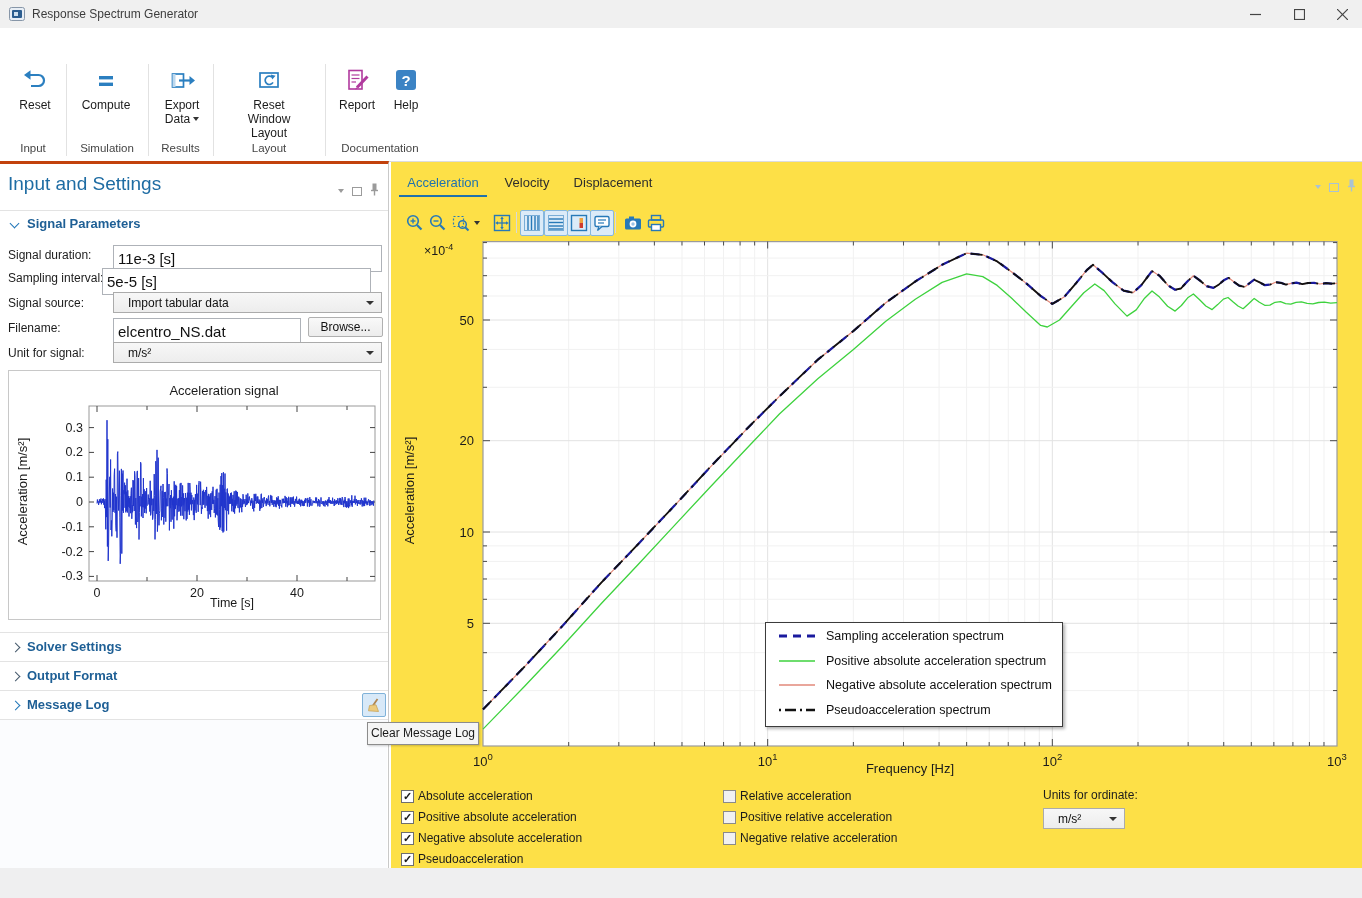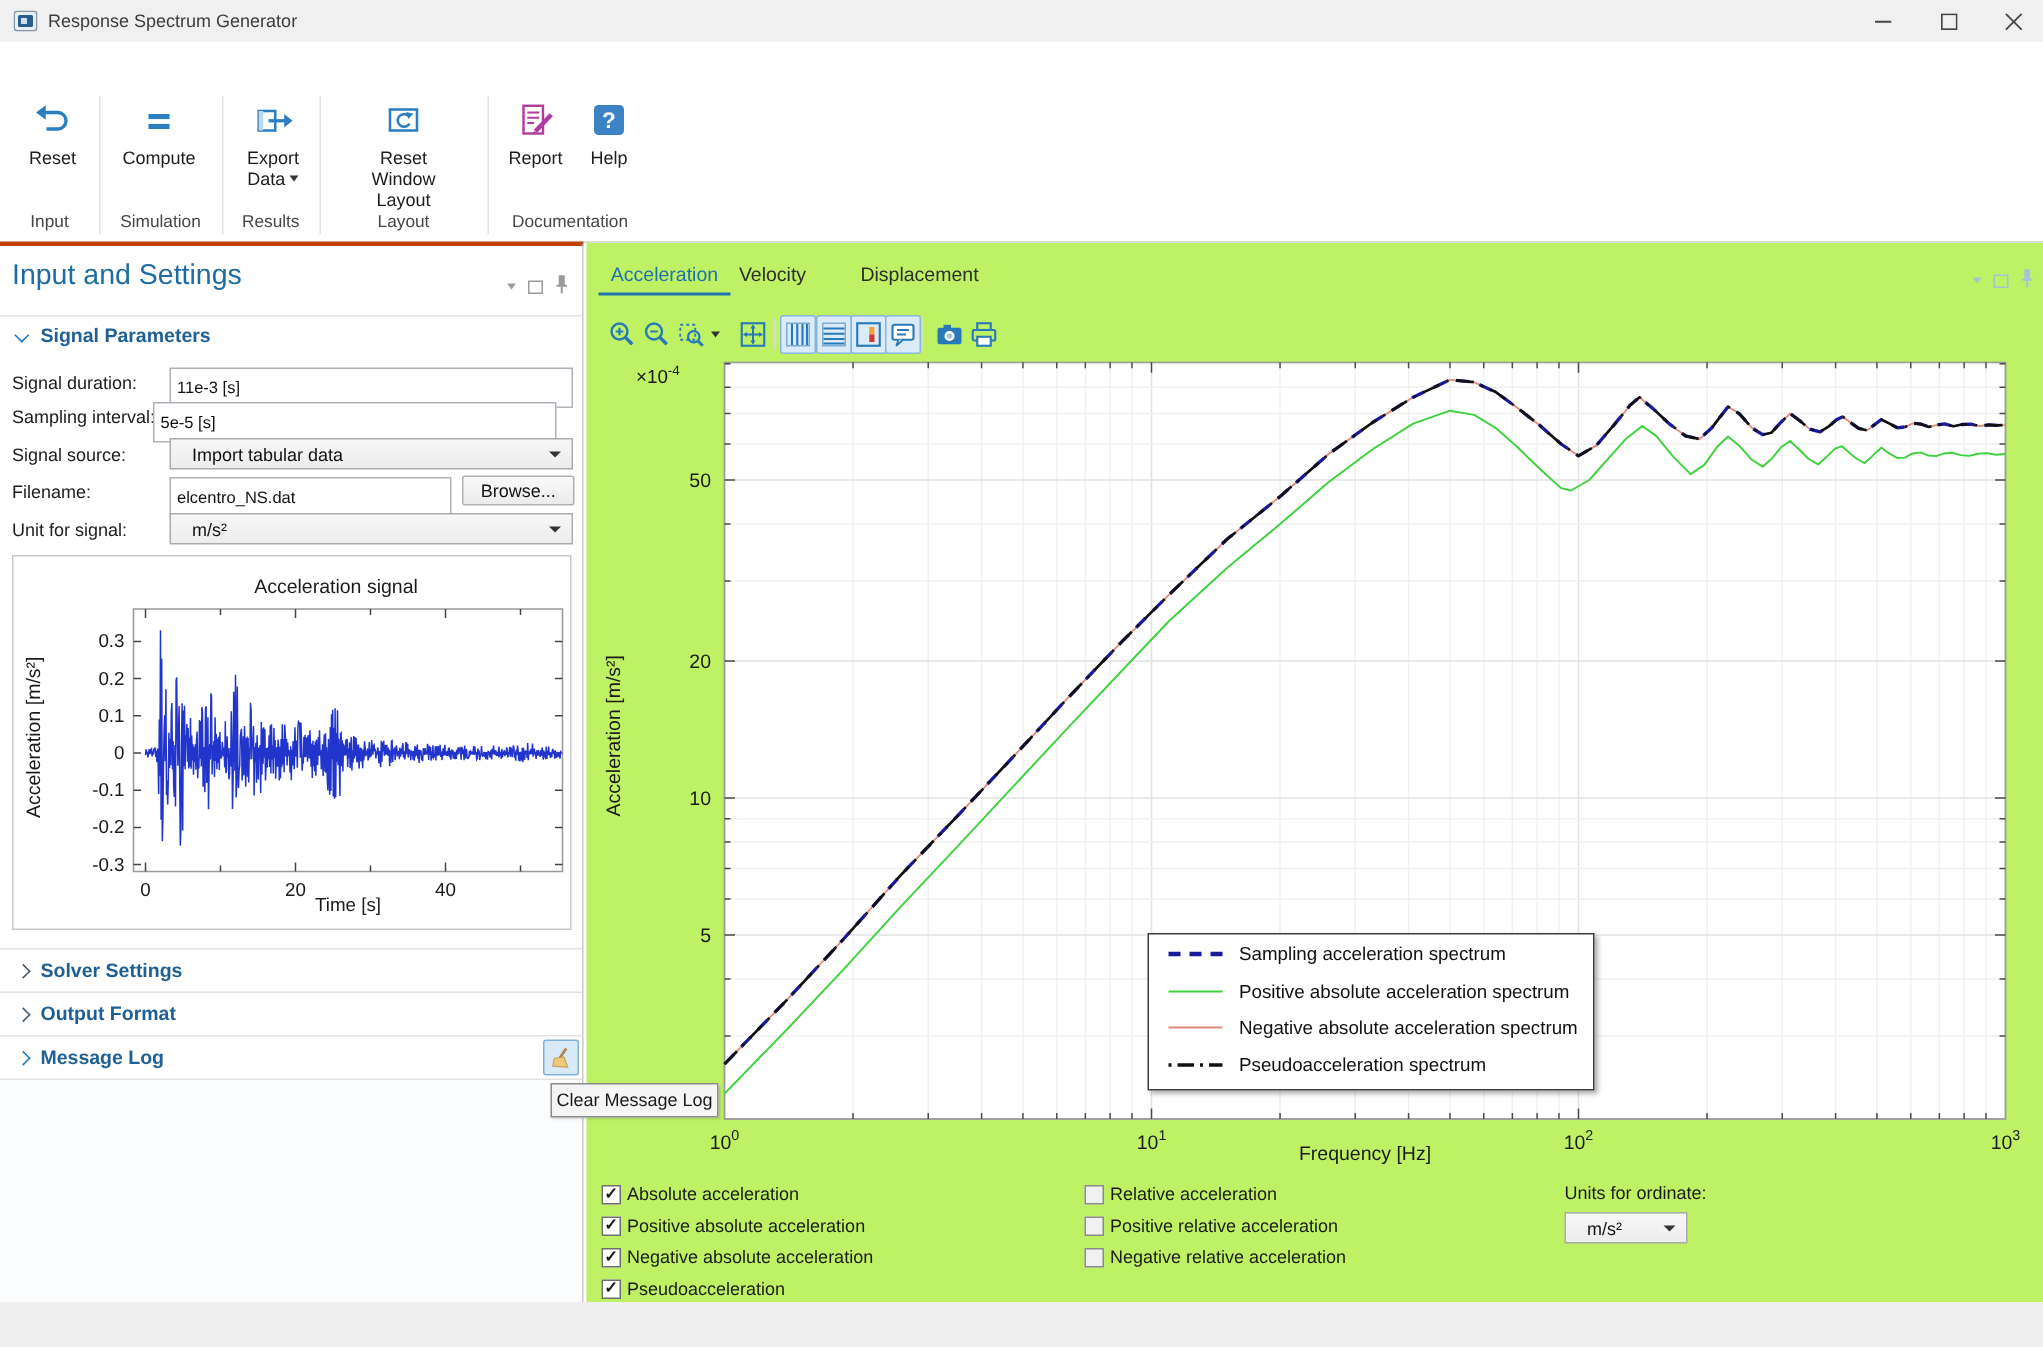--- a/index.html
+++ b/index.html
@@ -18,30 +18,30 @@
   
   .ribbon{position:absolute;left:0;top:60px;width:1362px;height:101px;background:#fff;border-bottom:1px solid #d5d5d5;}
   .rbtn{position:absolute;top:6px;text-align:center;cursor:default;}
   .ricon{display:block;height:30px;margin-bottom:2px;}
   .rlabel{display:block;font-size:12px;color:#1c1c1c;line-height:14px;}
   .rglabel{position:absolute;top:82px;text-align:center;font-size:11.5px;color:#464646;}
   .rsep{position:absolute;top:4px;width:1px;height:92px;background:#e2e2e2;}
   .caret-sm{display:inline-block;width:0;height:0;border-left:3.5px solid transparent;border-right:3.5px solid transparent;border-top:4px solid #333;margin-left:3px;vertical-align:2px;}
   
   .leftpanel{position:absolute;left:0;top:161px;width:388px;height:707px;background:#fff;border-top:3px solid #c2410c;border-right:1px solid #c9c9c9;}
-  .rightpanel{position:absolute;left:391px;top:161px;width:971px;height:707px;background:#bef264;border-top:1px solid #dcdcdc;}
+  .rightpanel{position:absolute;left:391px;top:161px;width:971px;height:707px;background:#fde047;border-top:1px solid #dcdcdc;}
   .bottomstrip{position:absolute;left:0;top:868px;width:1362px;height:30px;background:#efeff0;}
   .paneltitle{position:absolute;left:8px;top:9px;font-size:19px;color:#1e6ca3;}
   .hline{position:absolute;left:0;width:388px;height:1px;background:#e3e3e3;}
   .secchev{position:absolute;width:6px;height:6px;border-right:1.7px solid #2076b8;border-bottom:1.7px solid #2076b8;}
   .secchev.open{transform:rotate(45deg);}
   .secchev.closed{transform:rotate(-45deg);}
   .sectitle{position:absolute;font-size:13px;font-weight:bold;color:#1e5f95;}
   .flabel{position:absolute;left:8px;font-size:12px;color:#1c1c1c;}
-  .tinput{position:absolute;height:17px;border:1px solid #aeb2b8;background:#fff;font-family:"Liberation Sans",sans-serif;font-size:11px;color:#111;padding:4px 4px;box-sizing:content-box;}
+  .tinput{position:absolute;height:17px;border:1px solid #aeb2b8;background:#fff;font-family:"Liberation Sans",sans-serif;font-size:15px;color:#111;padding:4px 4px;box-sizing:content-box;}
   .tselect{position:absolute;height:19px;border:1px solid #ababab;background:linear-gradient(#f7f7f7,#ededed);font-size:12px;color:#111;cursor:default;}
   .tselect .val{position:absolute;left:14px;top:2.5px;}
   .tselect .dcaret{position:absolute;right:7px;top:8px;width:0;height:0;border-left:4px solid transparent;border-right:4px solid transparent;border-top:4.5px solid #333;}
   .btn{position:absolute;border:1px solid #b0b0b0;background:linear-gradient(#f9f9f9,#ececec);font-family:"Liberation Sans",sans-serif;font-size:12px;color:#111;text-align:center;border-radius:2px;cursor:default;}
   .sigbox{position:absolute;left:8px;top:206px;width:371px;height:248px;border:1px solid #c8c8c8;background:#fff;}
   .charttitle{position:absolute;font-size:13px;color:#1b1b1b;text-align:center;}
   .rotlabel{position:absolute;text-align:center;font-size:13px;color:#1b1b1b;transform:rotate(-90deg);}
   .collrow{position:absolute;left:0;width:387px;height:28px;}
   .broombtn{position:absolute;width:22px;height:22px;background:#d8e9f8;border:1px solid #7fb2d9;border-radius:2px;display:flex;align-items:center;justify-content:center;}
   .palearea{position:absolute;left:0;top:556px;width:387px;height:150px;background:#fbfcfe;}
@@ -282,21 +282,21 @@
             <polygon points="2.5,7.5 9,6.8 11.5,13.5 1.5,12.8" fill="#eccb7d" stroke="#c9a55a" stroke-width="0.8"></polygon>
           </svg>
       </span>
     </div>
     <div class="hline" style="top:555px;"></div>
     <div class="palearea"></div>
   </div>
 
   <div class="rightpanel">
     <div class="gtab active" style="left:8px;width:88px;">Acceleration</div>
-    <div class="gtab" style="left:94px;width:60px;">Velocity</div>
+    <div class="gtab" style="left:106px;width:60px;">Velocity</div>
     <div class="gtab" style="left:176px;width:92px;">Displacement</div>
     <div class="hdricons" style="left:924px;top:17px;">
       <span class="chevdown" style="border-top-color:#a9c2d4;"></span>
       <span class="sqicon" style="border-color:#a9c2d4;"></span>
       <span><svg width="9" height="13">
             <rect x="2.5" y="0.5" width="4" height="6.5" fill="#a9c2d4"></rect>
             <line x1="1" y1="7.5" x2="8" y2="7.5" stroke="#a9c2d4" stroke-width="1.4"></line>
             <line x1="4.5" y1="8" x2="4.5" y2="12.5" stroke="#a9c2d4" stroke-width="1.4"></line>
           </svg></span>
     </div>

